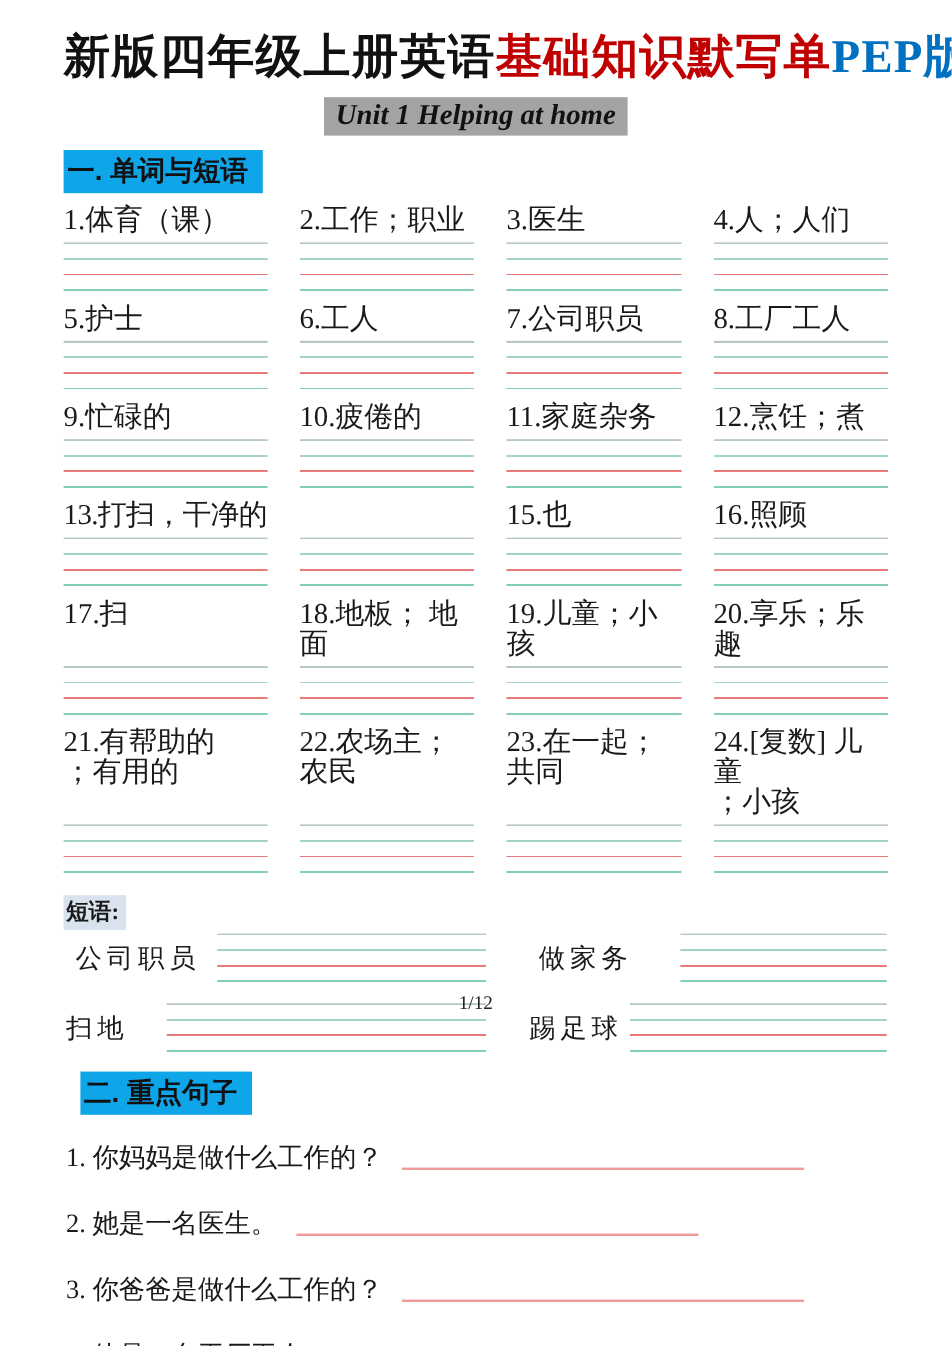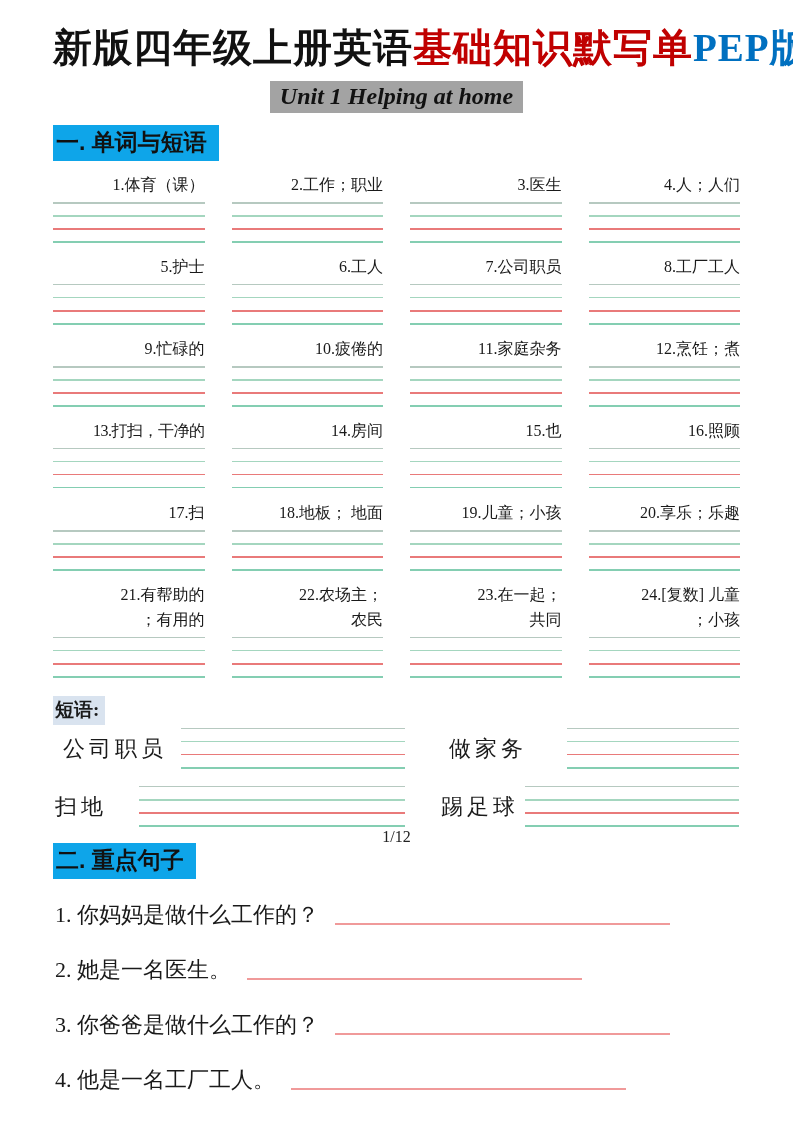--- a/index.html
+++ b/index.html
@@ -47,36 +47,35 @@
   .sec-heading {
     display: inline-block;
     background: #0ea5e9;
     font-family: "Liberation Sans", "DejaVu Sans", sans-serif;
     font-weight: 700;
     font-size: 23px;
     color: #111111;
     padding: 2px 12px 3px 3px;
   }
   .sec1-heading { margin-top: 12px; }
-  .sec2-heading { margin-top: 16px; }
+  .sec2-heading { margin-top: 16px; margin-left: 14px; }
 
   
   .word-grid {
     margin-top: 11px;
     display: grid;
     grid-template-columns: repeat(4, 1fr);
     column-gap: 27px;
     row-gap: 11px;
   }
   .cell { display: flex; flex-direction: column; }
   .w-label {
-    font-size: 16px;
+    font-size: 24px;
     line-height: 25px;
     white-space: pre-line;
-    text-align: right;
   }
   .w-label.nowrap { white-space: nowrap; letter-spacing: -0.5px; font-family: Liberation Serif, serif; }
   .lines {
     margin-top: 5px;
     height: 41px;
     background: linear-gradient(to bottom,
       #b6c9c0 0px,  #b6c9c0 1.5px,  transparent 1.5px,
       transparent 13px, #a4d6bf 13px, #a4d6bf 14.5px, transparent 14.5px,
       transparent 26px, #e97a7a 26px, #e97a7a 27.5px, transparent 27.5px,
       transparent 39px, #84ceb2 39px, #84ceb2 40.5px, transparent 40.5px);
@@ -201,21 +200,20 @@
     <div class="cell">
       <div class="w-label">12.烹饪；煮</div>
       <div class="lines"></div>
     </div>
 
     <div class="cell">
       <div class="w-label nowrap">13.打扫，干净的</div>
       <div class="lines"></div>
     </div>
     <div class="cell">
-      <div class="w-label">14.房间</div>
       <div class="lines"></div>
     </div>
     <div class="cell">
       <div class="w-label">15.也</div>
       <div class="lines"></div>
     </div>
     <div class="cell">
       <div class="w-label">16.照顾</div>
       <div class="lines"></div>
     </div>

